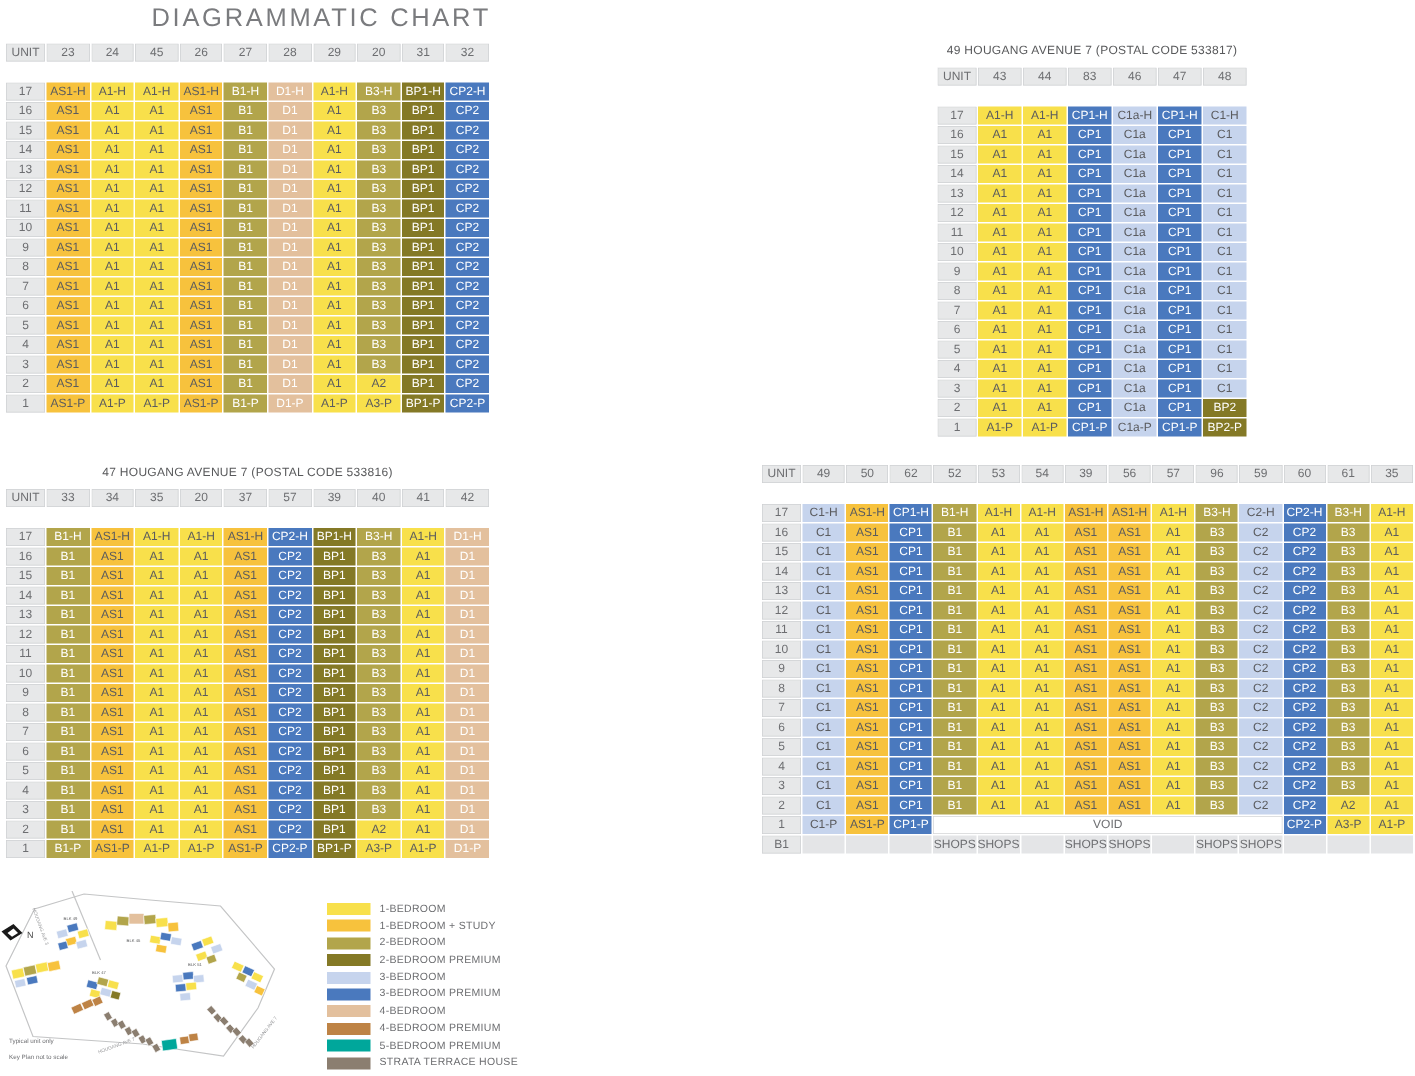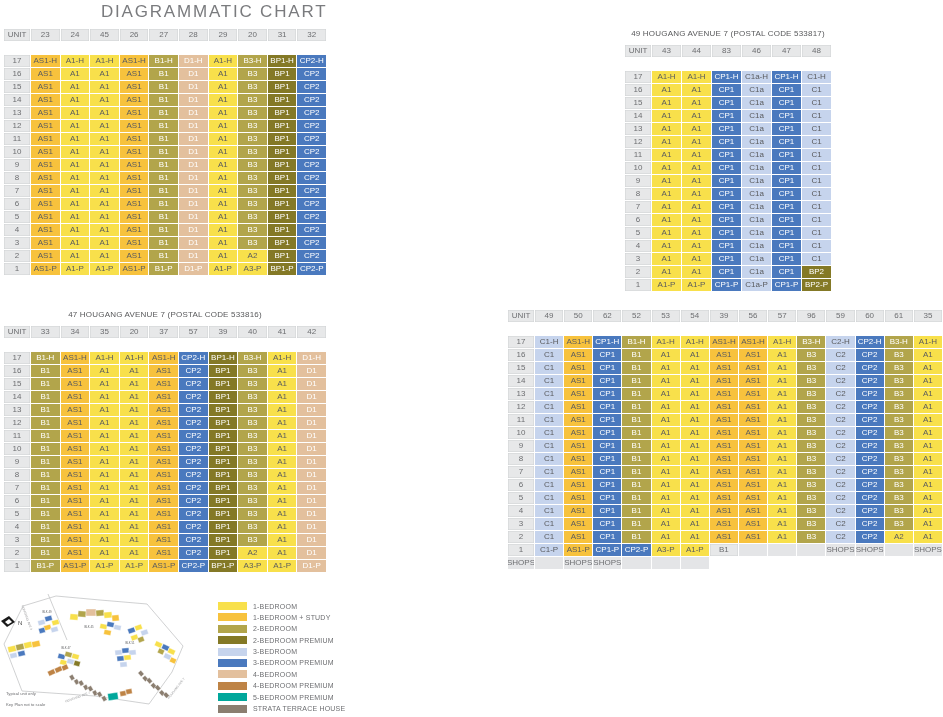--- a/index.html
+++ b/index.html
@@ -838,20 +838,21 @@
       <div style="background: rgb(248, 224, 75); color: rgb(90, 91, 94);">A1</div>
       <div style="background: rgb(178, 165, 75); color: rgb(255, 255, 255);">B3</div>
       <div style="background: rgb(198, 212, 237); color: rgb(90, 91, 94);">C2</div>
       <div style="background: rgb(74, 121, 190); color: rgb(255, 255, 255);">CP2</div>
       <div style="background: rgb(248, 224, 75); color: rgb(90, 91, 94);">A2</div>
       <div style="background: rgb(248, 224, 75); color: rgb(90, 91, 94);">A1</div>
       <div class="hdr">1</div>
       <div style="background: rgb(198, 212, 237); color: rgb(90, 91, 94);">C1-P</div>
       <div style="background: rgb(247, 194, 61); color: rgb(90, 91, 94);">AS1-P</div>
       <div style="background: rgb(74, 121, 190); color: rgb(255, 255, 255);">CP1-P</div>
+      <div class="cell-void" style="grid-column: span 8;">VOID</div>
       <div style="background: rgb(74, 121, 190); color: rgb(255, 255, 255);">CP2-P</div>
       <div style="background: rgb(248, 224, 75); color: rgb(90, 91, 94);">A3-P</div>
       <div style="background: rgb(248, 224, 75); color: rgb(90, 91, 94);">A1-P</div>
       <div class="hdr">B1</div>
       <div class="cell-empty"></div>
       <div class="cell-empty"></div>
       <div class="cell-empty"></div>
       <div class="cell-shops">SHOPS</div>
       <div class="cell-shops">SHOPS</div>
       <div class="cell-empty"></div>

